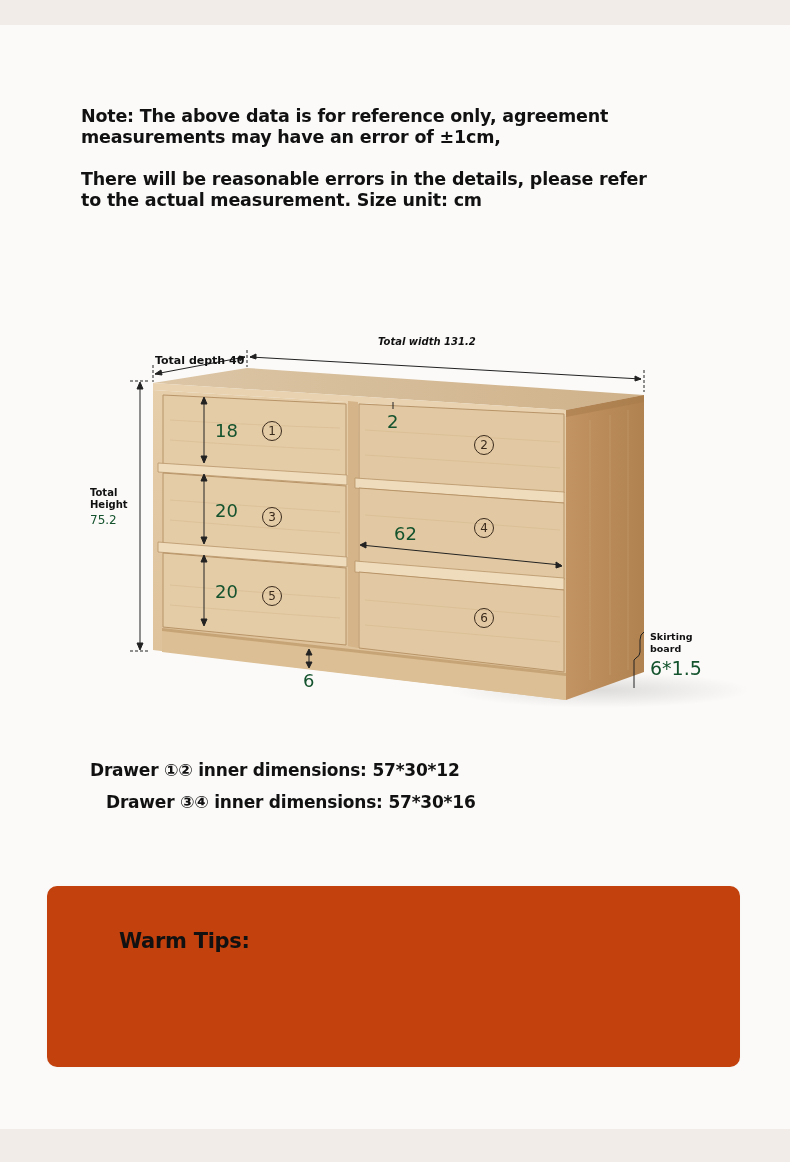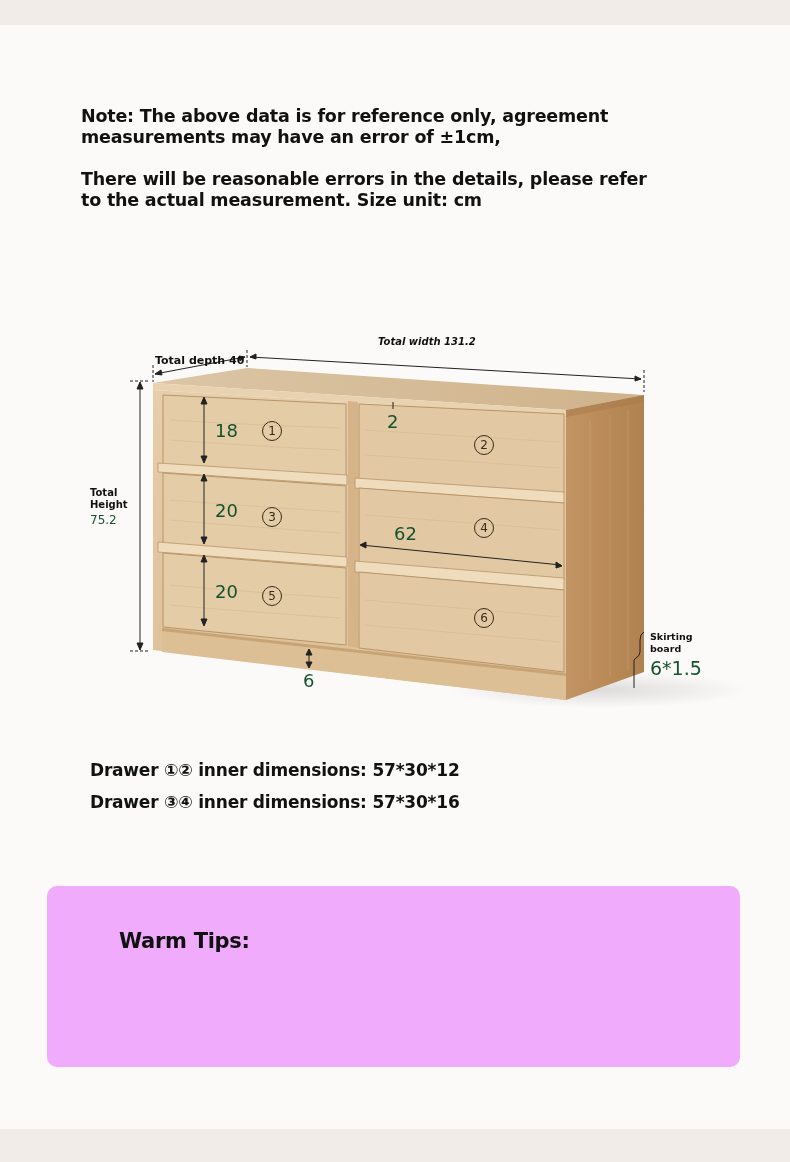--- a/index.html
+++ b/index.html
@@ -13,21 +13,21 @@
   .band-bottom { position: absolute; left: 0; top: 1129px; width: 790px; height: 33px; background: #f2ece9; }
   .note { position: absolute; left: 81px; font-weight: bold; font-size: 17.5px; line-height: 21px; letter-spacing: -0.2px; }
   .note1 { top: 106px; width: 580px; }
   .note2 { top: 169px; width: 580px; }
   .diagram { position: absolute; left: 0; top: 320px; width: 790px; height: 400px; }
   .lbl { position: absolute; font-weight: bold; white-space: nowrap; }
   .num { position: absolute; font-weight: normal; color: #14532d; white-space: nowrap; }
   .circ { position: absolute; width: 18px; height: 18px; border: 1.2px solid #3a2a1c; border-radius: 50%;
           font-size: 12px; line-height: 18px; text-align: center; color: #3a2a1c; box-sizing: content-box; }
   .drawer-line { position: absolute; left: 90px; font-weight: bold; font-size: 17px; letter-spacing: -0.2px; }
-  .tips-card { position: absolute; left: 47px; top: 886px; width: 693px; height: 181px; background: #f0abfc;
+  .tips-card { position: absolute; left: 47px; top: 886px; width: 693px; height: 181px; background: #c2410c;
                border-radius: 10px; box-shadow: 0 0 3px rgba(0,0,0,0.03); }
   .tips-title { position: absolute; left: 72px; top: 43px; font-weight: bold; font-size: 21px; letter-spacing: -0.3px; }
   .tips-body { position: absolute; left: 72px; top: 87px; width: 580px; font-weight: bold; font-size: 16px; line-height: 19px; letter-spacing: -0.4px; }
 </style>
 </head>
 <body>
 
 <div class="band-top"></div>
 
 <div class="note note1">Note: The above data is for reference only, agreement measurements may have an error of ±1cm,</div>
@@ -165,19 +165,19 @@
   <div class="circ" style="left:474px; top:198px;">4</div>
   <div class="circ" style="left:262px; top:266px;">5</div>
   <div class="circ" style="left:474px; top:288px;">6</div>
 
   <div class="lbl" style="left:650px; top:311px; font-size:9.5px;">Skirting</div>
   <div class="lbl" style="left:650px; top:323px; font-size:9.5px;">board</div>
   <div class="num" style="left:650px; top:337px; font-size:19px;">6*1.5</div>
 </div>
 
 <div class="drawer-line" style="top:760px;">Drawer ①② inner dimensions: 57*30*12</div>
-<div class="drawer-line" style="top:792px;">Drawer ③④ inner dimensions: 57*30*16</div>
+<div class="drawer-line" style="top:792px;margin-left:16px;">Drawer ③④ inner dimensions: 57*30*16</div>
 
 <div class="tips-card">
   <div class="tips-title">Warm Tips:</div>
 </div>
 
 <div class="band-bottom"></div>
 
 </body></html>

